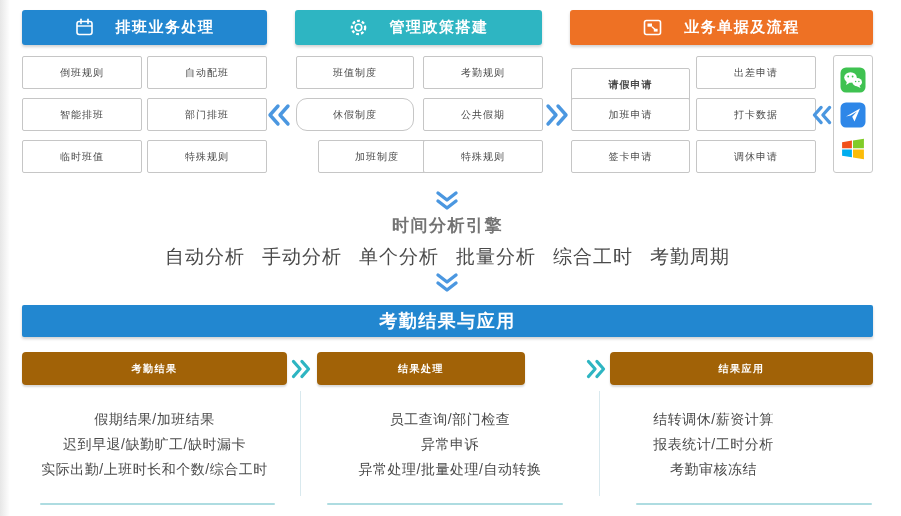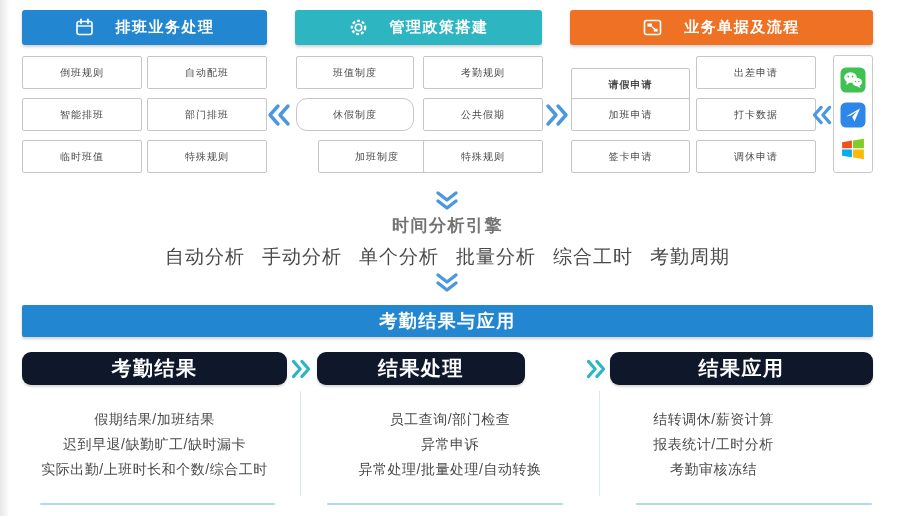--- a/index.html
+++ b/index.html
@@ -37,22 +37,22 @@
     display:flex;justify-content:center;gap:17px;
     font-size:19px;color:#4a4a4a;letter-spacing:1px;
   }
   .banner{
     position:absolute;left:22px;top:305px;width:851px;height:32px;border-radius:2px;
     background:#2287d0;color:#fff;font-weight:bold;font-size:18px;letter-spacing:1.5px;
     display:flex;align-items:center;justify-content:center;
     box-shadow:0 2px 3px rgba(0,0,0,.18);
   }
   .subhdr{
-    position:absolute;top:352px;height:33px;border-radius:9px;
-    background:#0f172a;color:#fff;font-weight:bold;font-size:20px;letter-spacing:1.5px;
+    position:absolute;top:352px;height:33px;border-radius:4px;
+    background:#a16207;color:#fff;font-weight:bold;font-size:10px;letter-spacing:1.5px;
     display:flex;align-items:center;justify-content:center;
     box-shadow:0 2px 2px rgba(0,0,0,.15);
   }
   .col-mid-frame{
     position:absolute;left:300px;top:391px;width:300px;height:105px;box-sizing:border-box;
     border-left:1px solid #d9e9ee;border-right:1px solid #d9e9ee;
   }
   .col-list{position:absolute;top:407px;}
   .col-list .row{
     height:25px;display:flex;align-items:center;justify-content:center;

